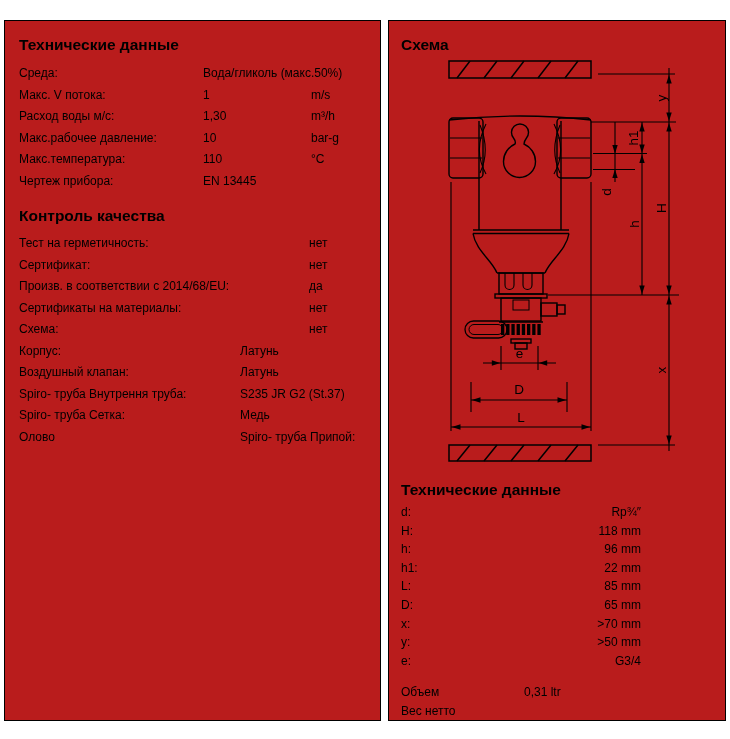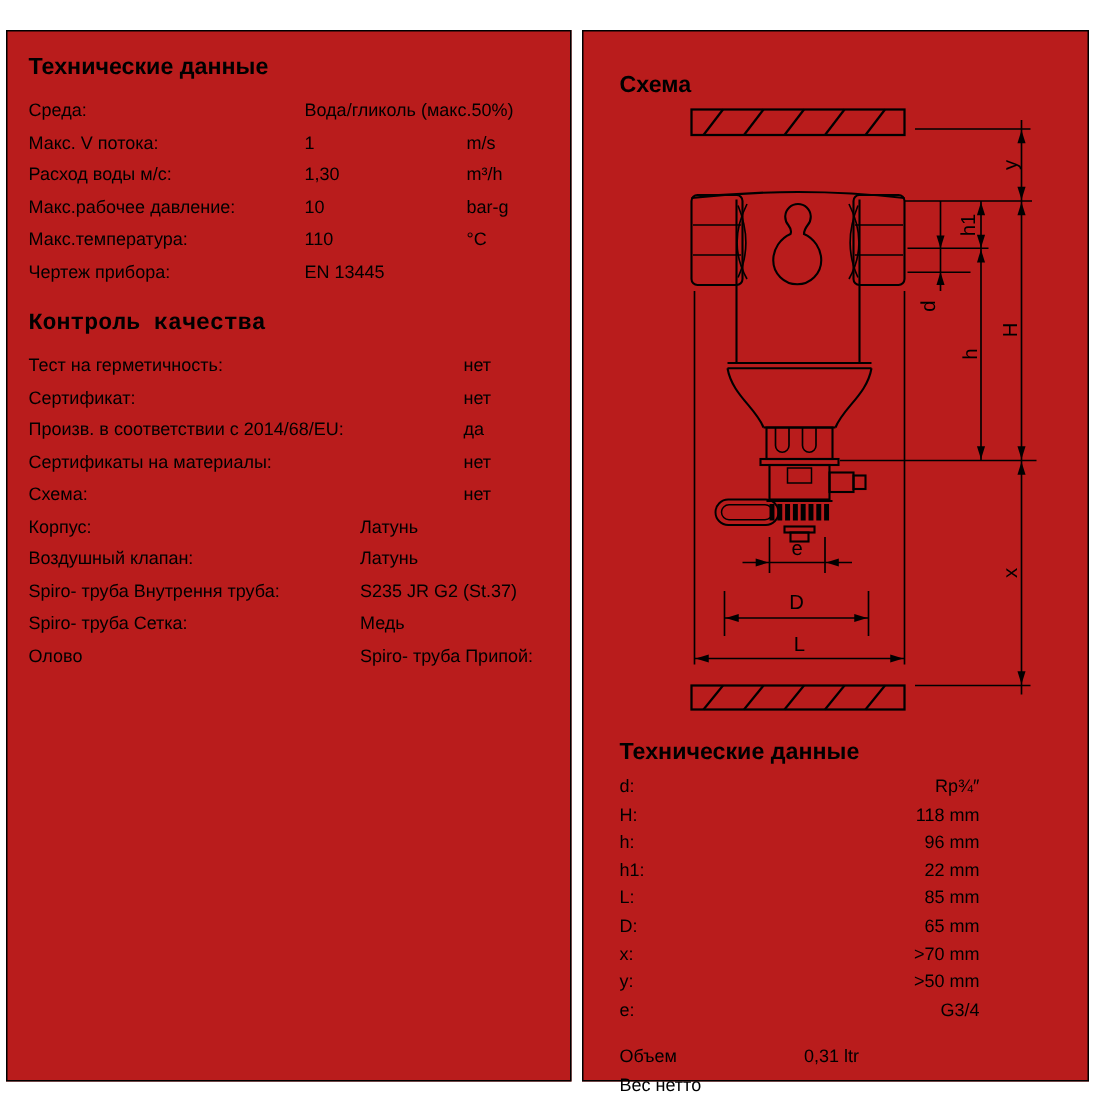--- a/index.html
+++ b/index.html
@@ -6,27 +6,27 @@
   body {
     width:730px; height:739px; position:relative;
     font-family:"Liberation Sans", sans-serif; color:#000;
     -webkit-font-smoothing:antialiased;
   }
   .panel {
     position:absolute; top:20px; height:701px;
     border:1.5px solid #000; box-sizing:border-box; background:#b91c1c;
   }
   .panel-left  { left:4px;   width:377px; padding:0 14px; }
-  .panel-right { left:388px; width:338px; padding:12px; }
+  .panel-right { left:388px; width:338px; padding:0; }
 
   h2.sec {
     font-size:15.5px; font-weight:bold; line-height:19px; margin:0;
   }
   #t1 { margin:14px 0 9px 0; }
-  #t2 { margin:14px 0 8px 0;font-family:Liberation Mono, monospace; }
+  #t2 { margin:14px 0 8px 0; }
   #t3 { margin:10px 0 8px 0; }
 
   .row { display:grid; font-size:12px; line-height:21.5px; }
   .row span { display:block; white-space:nowrap; }
   .tbl-tech    .row { grid-template-columns:184px 108px 1fr; }
   .tbl-quality .row { grid-template-columns:290px 1fr; }
   .tbl-korpus  .row { grid-template-columns:221px 1fr; }
 
   .panel-right h2.sec { margin:14px 0 0 12px; }
   #t4 { margin:16px 0 4px 12px; }

